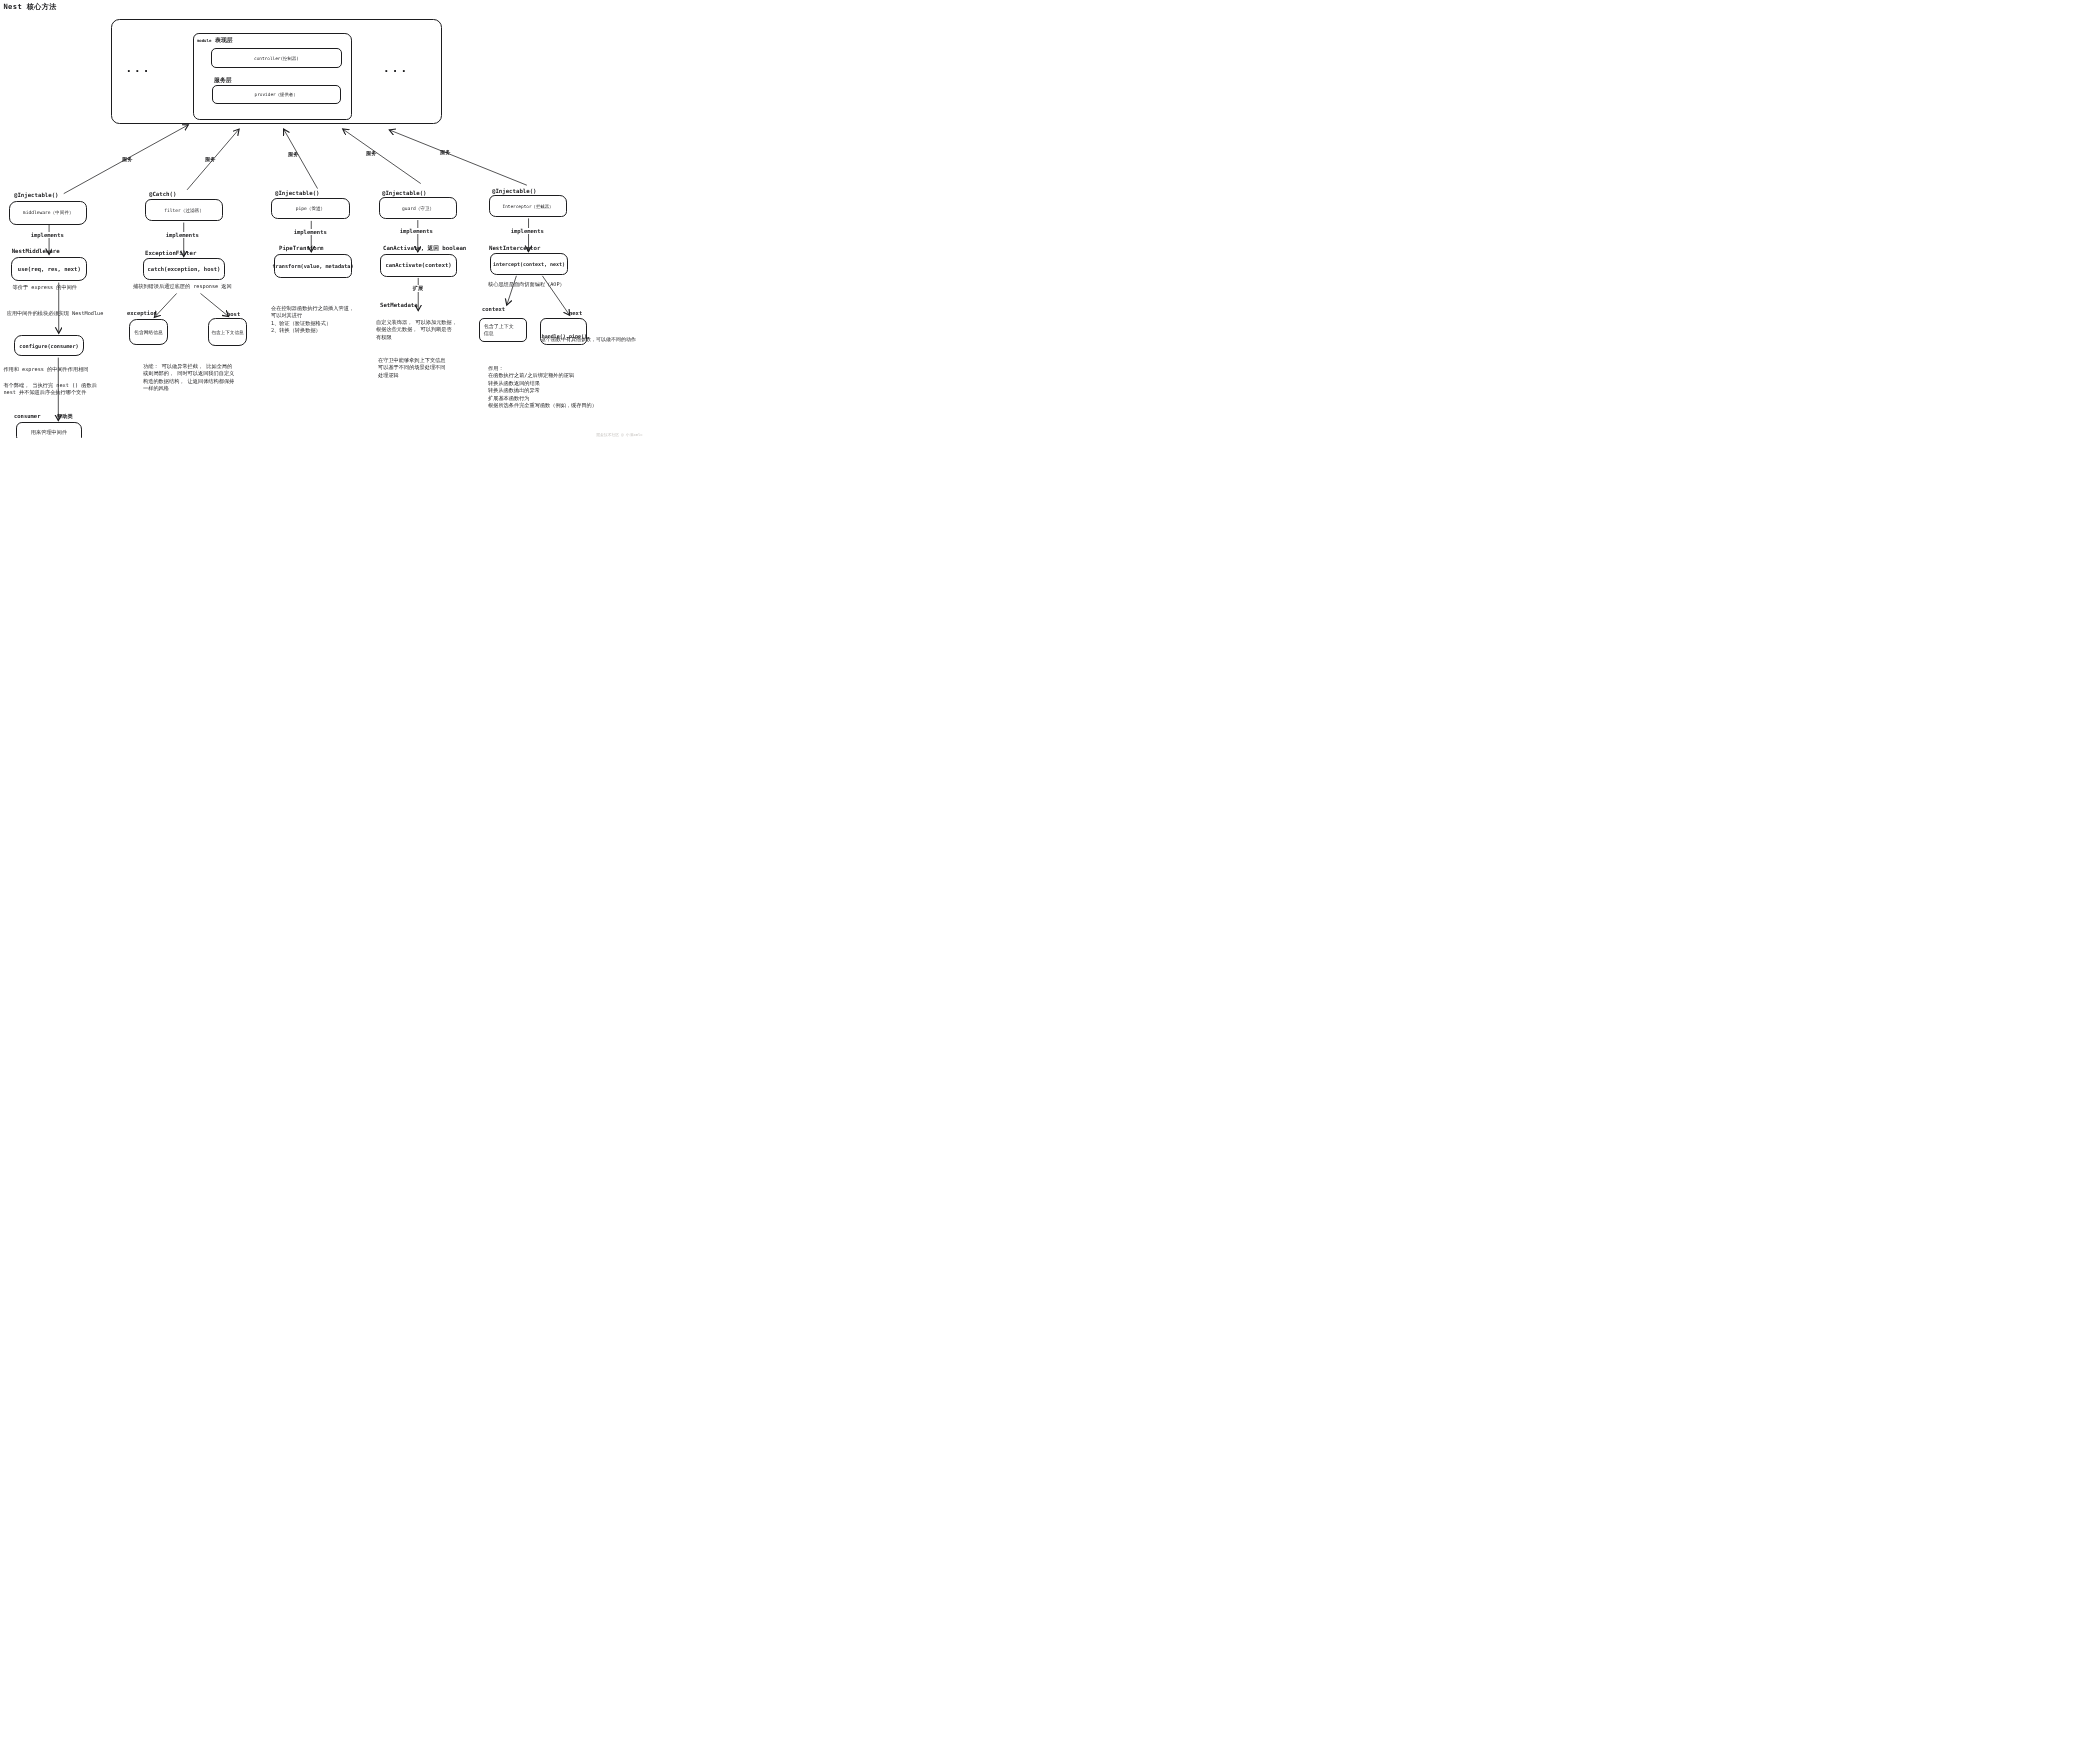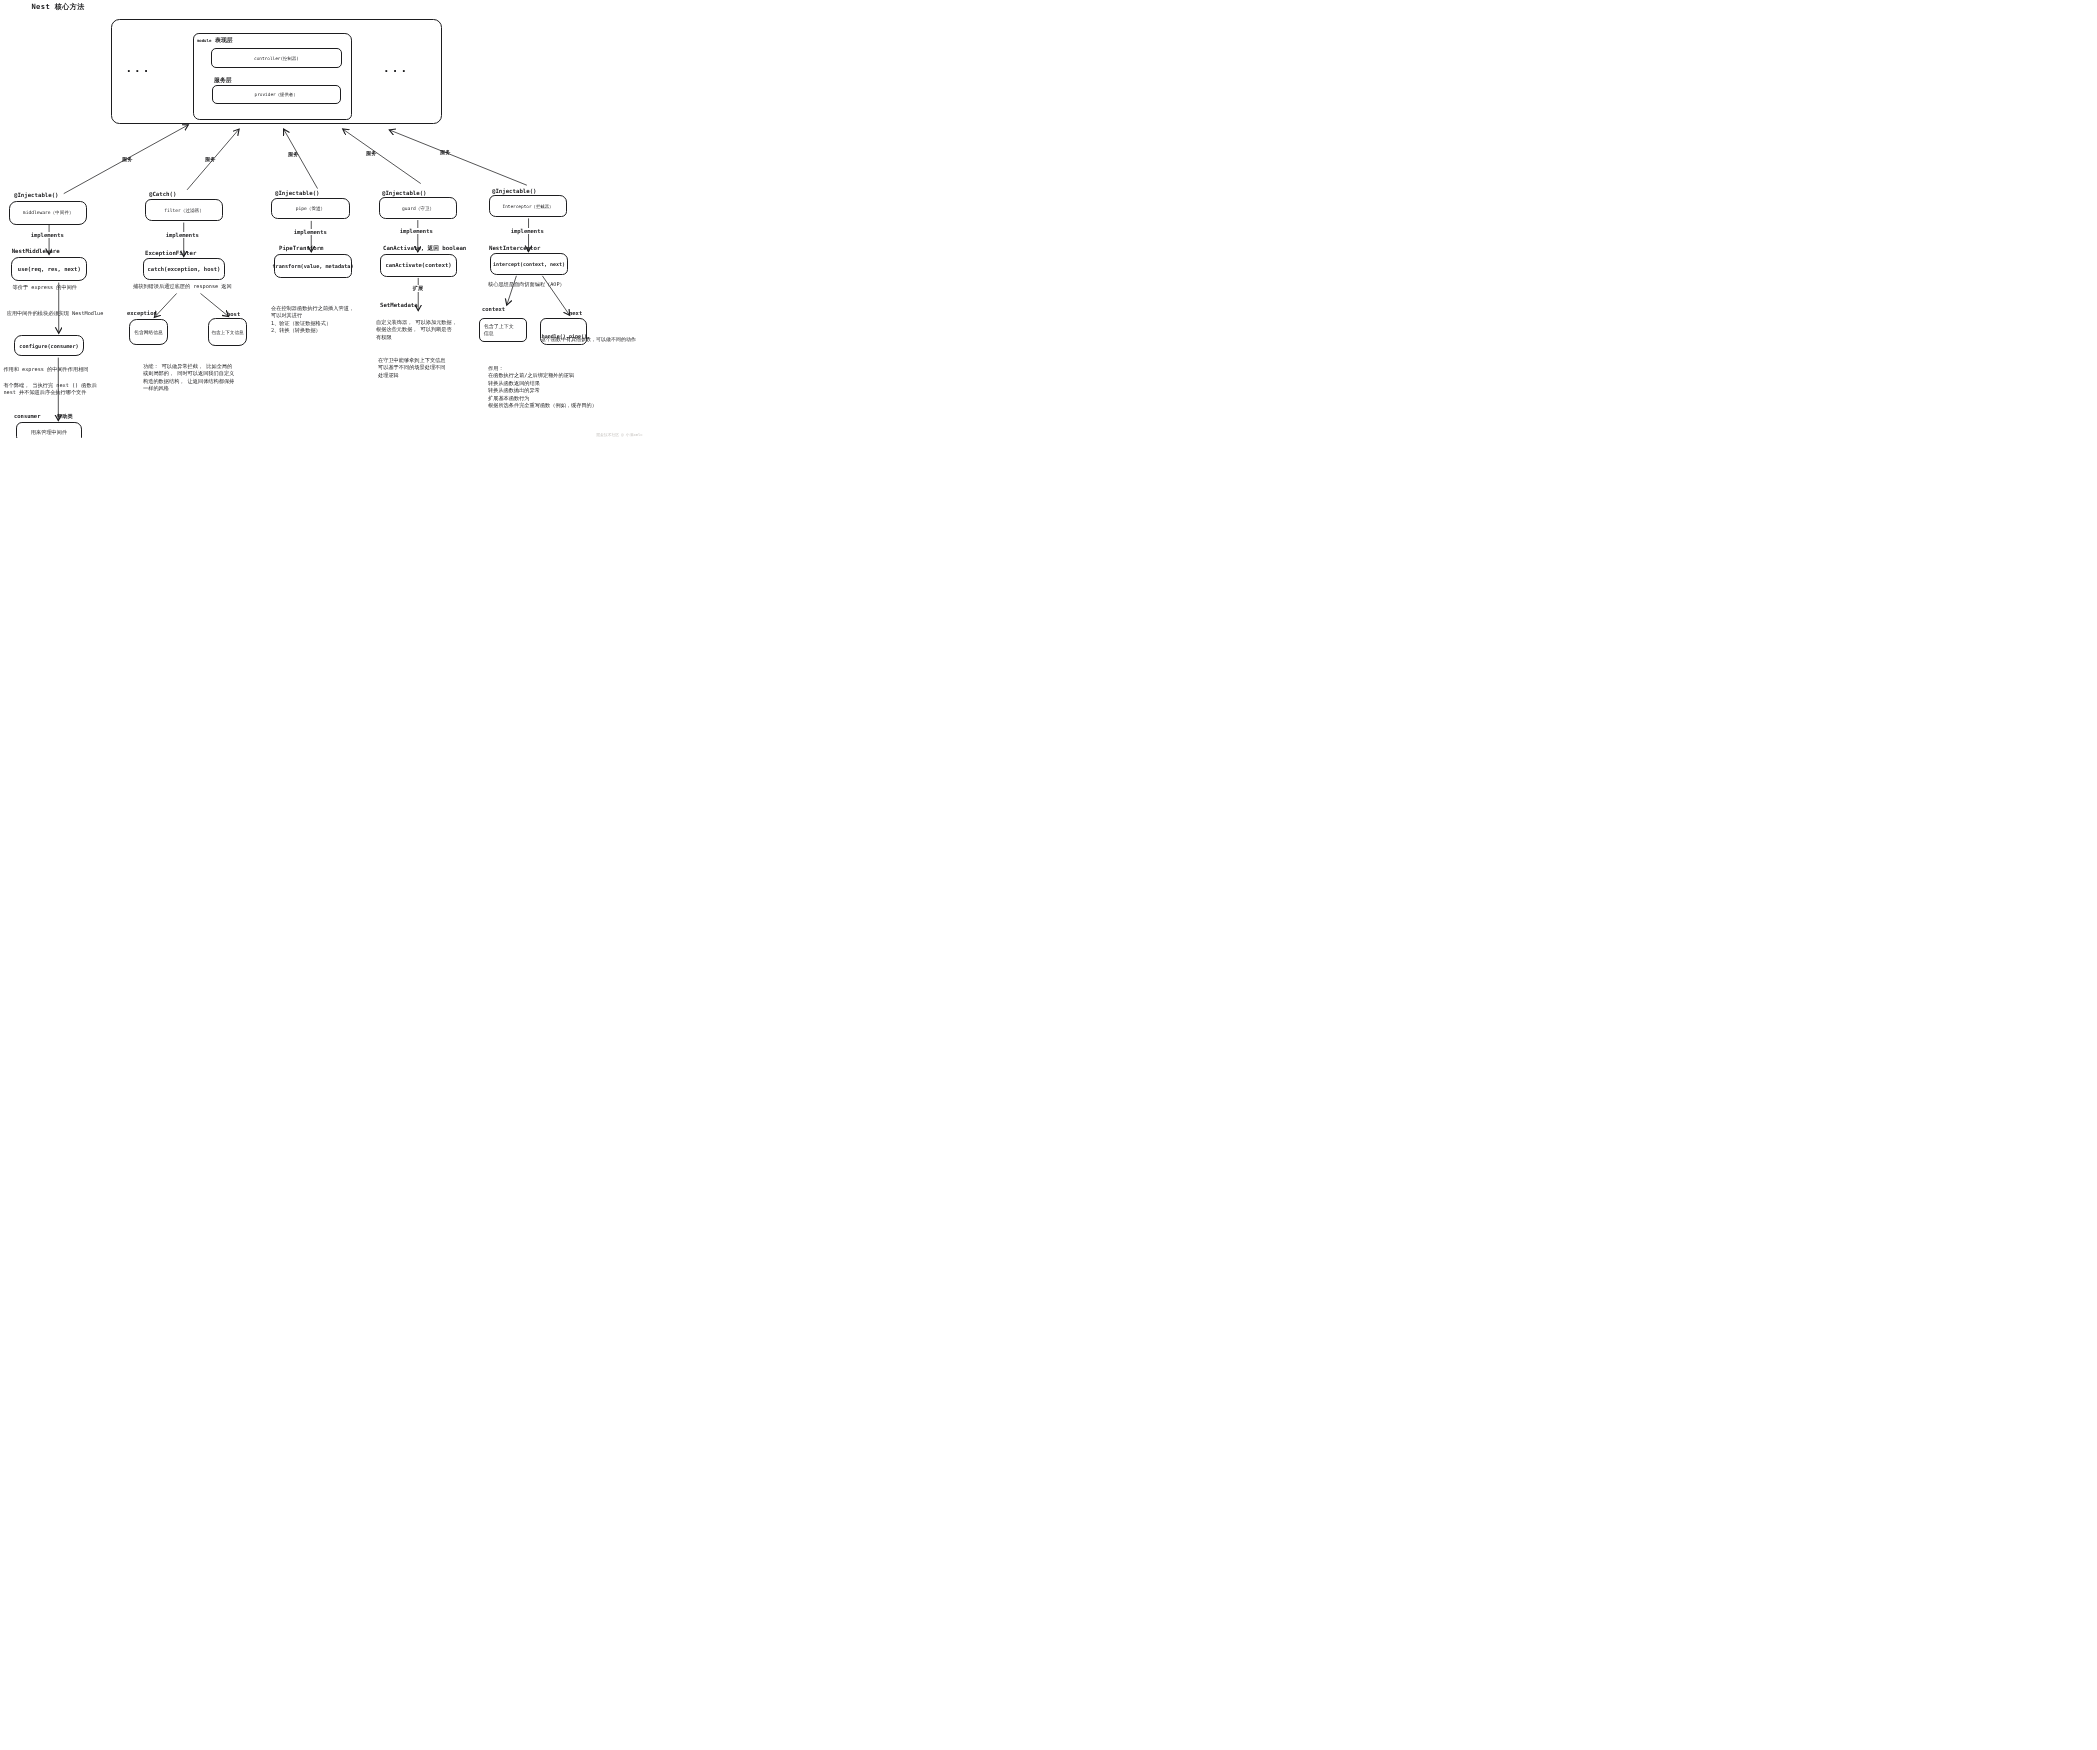--- a/index.html
+++ b/index.html
@@ -10,21 +10,21 @@
   .box{position:absolute;border:0.8px solid #1d1d1f;border-radius:6.7px;background:#fff;
        display:flex;align-items:center;justify-content:center;text-align:center;
        box-sizing:border-box;}
   .r20{border-radius:8.4px;} .r18{border-radius:7.6px 6.7px 8px 7.1px;}
   .r14{border-radius:5.9px 7.1px 5.5px 6.7px;} .r12{border-radius:5px;}
   .mono{font-family:"DejaVu Sans Mono",monospace;}
   .b{font-weight:bold;}
   .note{white-space:pre-line;line-height:1.42;font-size:5.2px;}
   .nowrap{white-space:nowrap;overflow:visible;}
   .whitebg{background:#fff;padding:0 1.7px;}
-  .title{font-size:7.1px;font-weight:bold;letter-spacing:0.4px;margin-left:28px;}
+  .title{font-size:7.1px;font-weight:bold;letter-spacing:0.4px;}
   .dec{font-size:5.7px;font-weight:bold;}
   .iface{font-size:5.7px;font-weight:bold;}
   .impl{font-size:5.5px;font-weight:bold;}
   .svclbl{font-size:5.2px;font-weight:bold;}
   .ellipsis{font-size:11px;font-weight:bold;letter-spacing:2.1px;line-height:4.2px;}
   .wm{font-size:3.8px;color:#c7c4c0;}
 </style>
 </head>
 <body>
 

